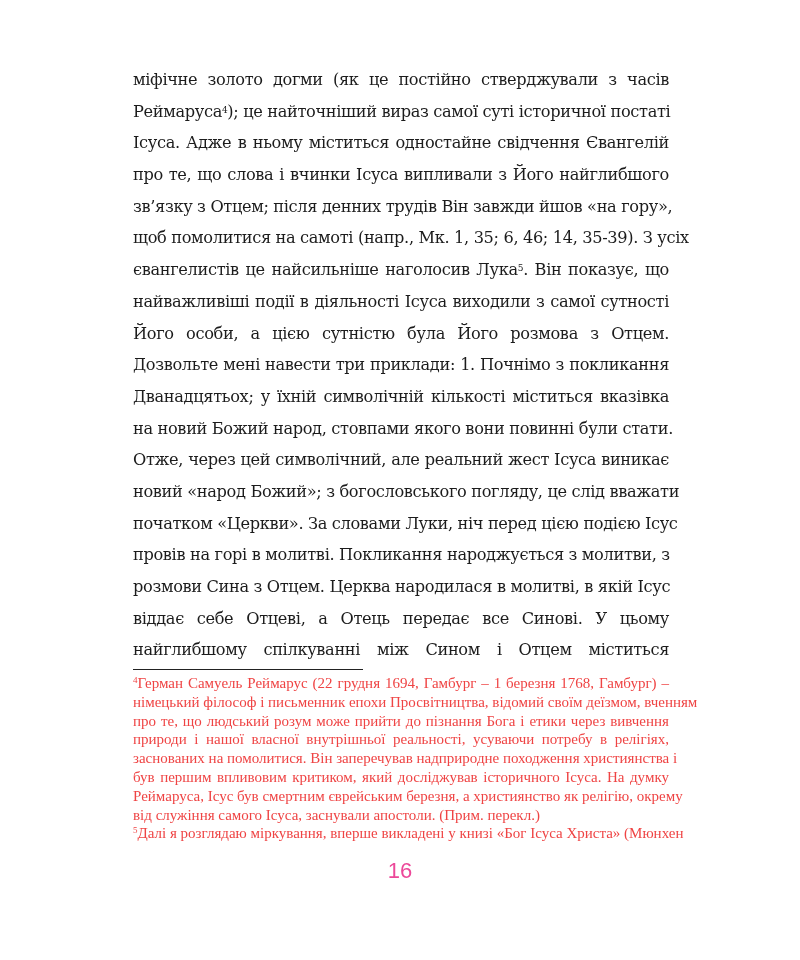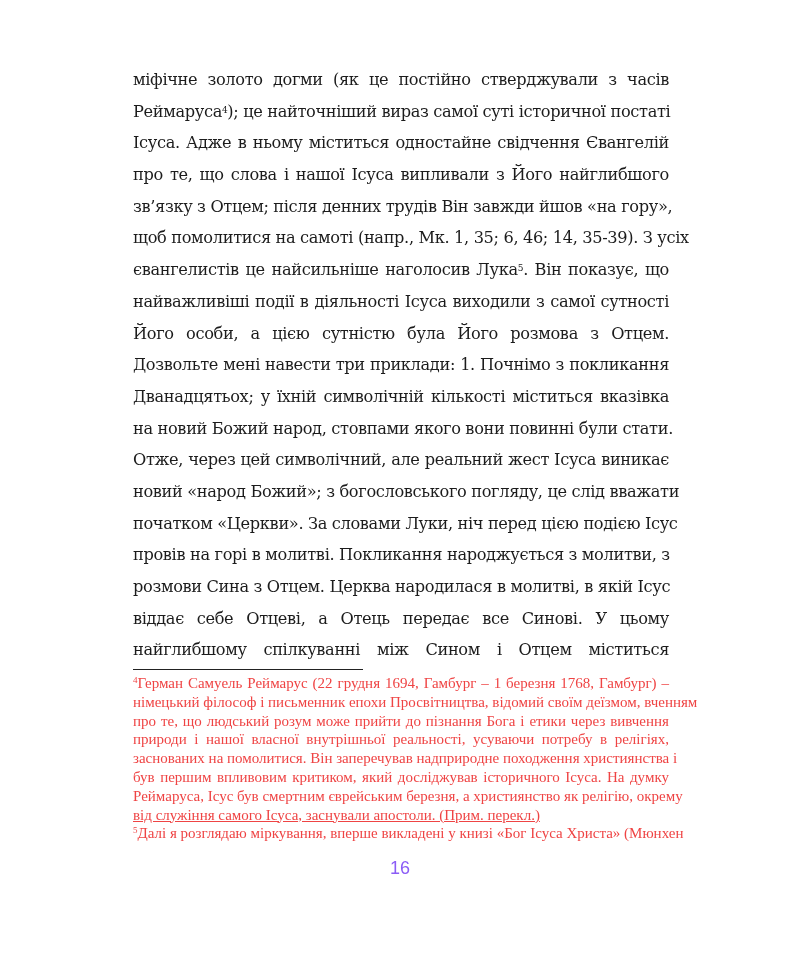--- a/index.html
+++ b/index.html
@@ -63,48 +63,47 @@
     }
     .fn-line {
       display: block;
       white-space: nowrap;
       text-align: justify;
       text-align-last: justify;
       height: 18.8px;
     }
     .fn-line.left {
       text-align-last: left;
-      text-decoration: underline;
     }
     sup.fnmark {
       font-size: 9px;
       vertical-align: 5px;
       line-height: 0;
     }
     .page-number {
       position: absolute;
       left: 0;
       width: 800px;
       top: 858px;
       text-align: center;
       font-family: "Liberation Sans", sans-serif;
-      font-size: 18px;
-      color: #8b5cf6;
+      font-size: 22px;
+      color: #ec4899;
     }
   </style>
 </head>
 <body>
 
 <div class="page">
 
   <div class="body-text">
     <span class="line">міфічне золото догми (як це постійно стверджували з часів</span>
     <span class="line"><span>Реймаруса</span><sup class="fnref">4</sup><span>); це найточніший вираз самої суті історичної постаті</span></span>
     <span class="line">Ісуса. Адже в ньому міститься одностайне свідчення Євангелій</span>
-    <span class="line">про те, що слова і нашої Ісуса випливали з Його найглибшого</span>
+    <span class="line">про те, що слова і вчинки Ісуса випливали з Його найглибшого</span>
     <span class="line">зв’язку з Отцем; після денних трудів Він завжди йшов «на гору»,</span>
     <span class="line">щоб помолитися на самоті (напр., Мк. 1, 35; 6, 46; 14, 35-39). З усіх</span>
     <span class="line"><span>євангелистів це найсильніше наголосив Лука</span><sup class="fnref">5</sup><span>. Він показує, що</span></span>
     <span class="line">найважливіші події в діяльності Ісуса виходили з самої сутності</span>
     <span class="line">Його особи, а цією сутністю була Його розмова з Отцем.</span>
     <span class="line">Дозвольте мені навести три приклади: 1. Почнімо з покликання</span>
     <span class="line">Дванадцятьох; у їхній символічній кількості міститься вказівка</span>
     <span class="line">на новий Божий народ, стовпами якого вони повинні були стати.</span>
     <span class="line">Отже, через цей символічний, але реальний жест Ісуса виникає</span>
     <span class="line">новий «народ Божий»; з богословського погляду, це слід вважати</span>

